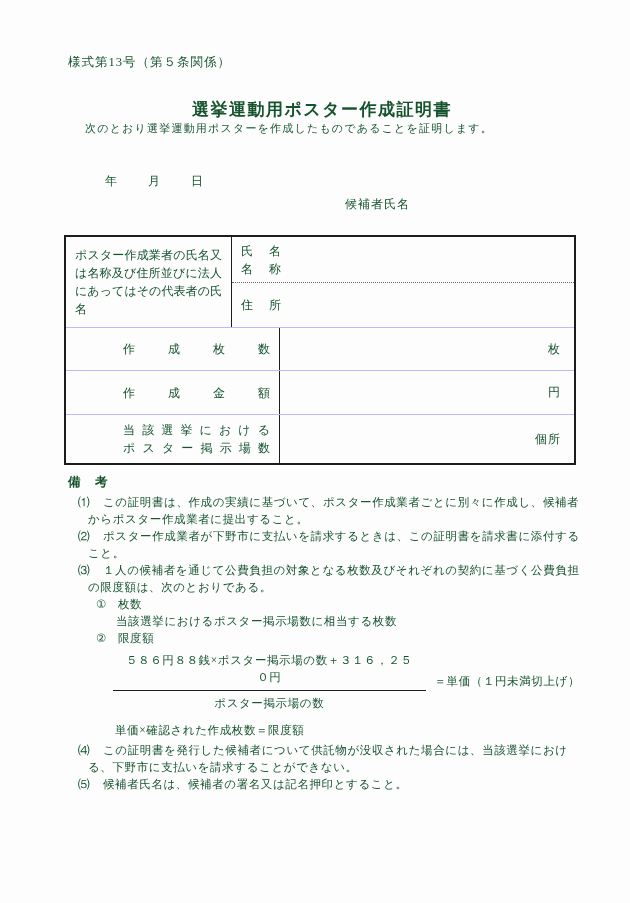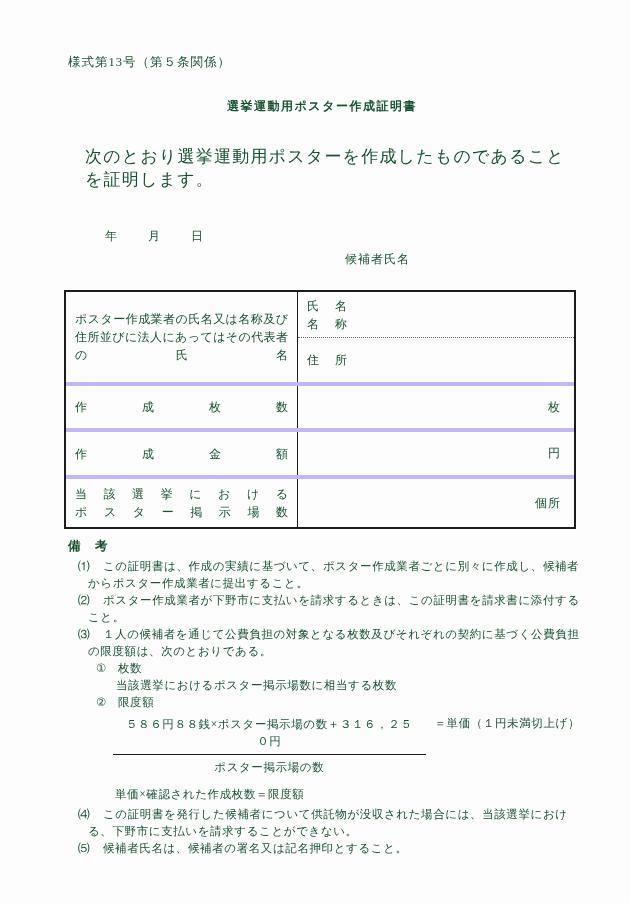--- a/index.html
+++ b/index.html
@@ -22,28 +22,27 @@
   .content {
     padding: 54px 54px 0 68px;
   }
   .form-number {
     font-size: 12.5px;
     letter-spacing: 1px;
   }
   .doc-title {
     margin-top: 27px;
     text-align: center;
-    font-size: 12px;
+    font-size: 17px;
     font-weight: bold;
     letter-spacing: 1.5px;
   }
   .intro {
-    margin-top: 30px;
     padding-left: 17px;
-    font-size: 17px;
+    font-size: 11px;
     letter-spacing: 1.2px;
   }
   .date-line {
     margin-top: 37px;
     letter-spacing: 0;
   }
   .date-line .dt { display: inline-block; }
   .dt-y1 { margin-left: 37px; }
   .dt-m1 { margin-left: 28px; }
   .dt-d1 { margin-left: 28px; }
@@ -61,23 +60,23 @@
 
   
   .doc-table {
     margin: 22px 54px 0 64px;
     border: 2px solid #1c1c1c;
   }
   .trow {
     display: flex;
     align-items: stretch;
   }
-  .trow + .trow { border-top: 4px solid #c4b5fd; }
+  .trow + .trow { border-top: 1px solid #c4b5fd; padding-left: 48px; }
   .tlabel {
-    width: 232px;
+    width: 166px;
     box-sizing: border-box;
     border-right: 1px solid #1c1c1c;
     padding: 6px 9px;
     display: flex;
     flex-direction: column;
     justify-content: center;
     font-size: 12px;
     line-height: 18px;
   }
   .just {
@@ -146,20 +145,21 @@
   }
   .rsubnum {
     display: inline-block;
     width: 22px;
   }
   .rsubdetail {
     padding-left: 38px;
   }
   .formula-row {
     display: flex;
+    align-items: center;
     margin: 4px 0 2px 35px;
   }
   .fraction { display: inline-block; }
   .numerator {
     border-bottom: 1px solid #1c1c1c;
     padding: 1px 9px 4px 9px;
     text-align: center;
   }
   .denominator {
     padding-top: 4px;

